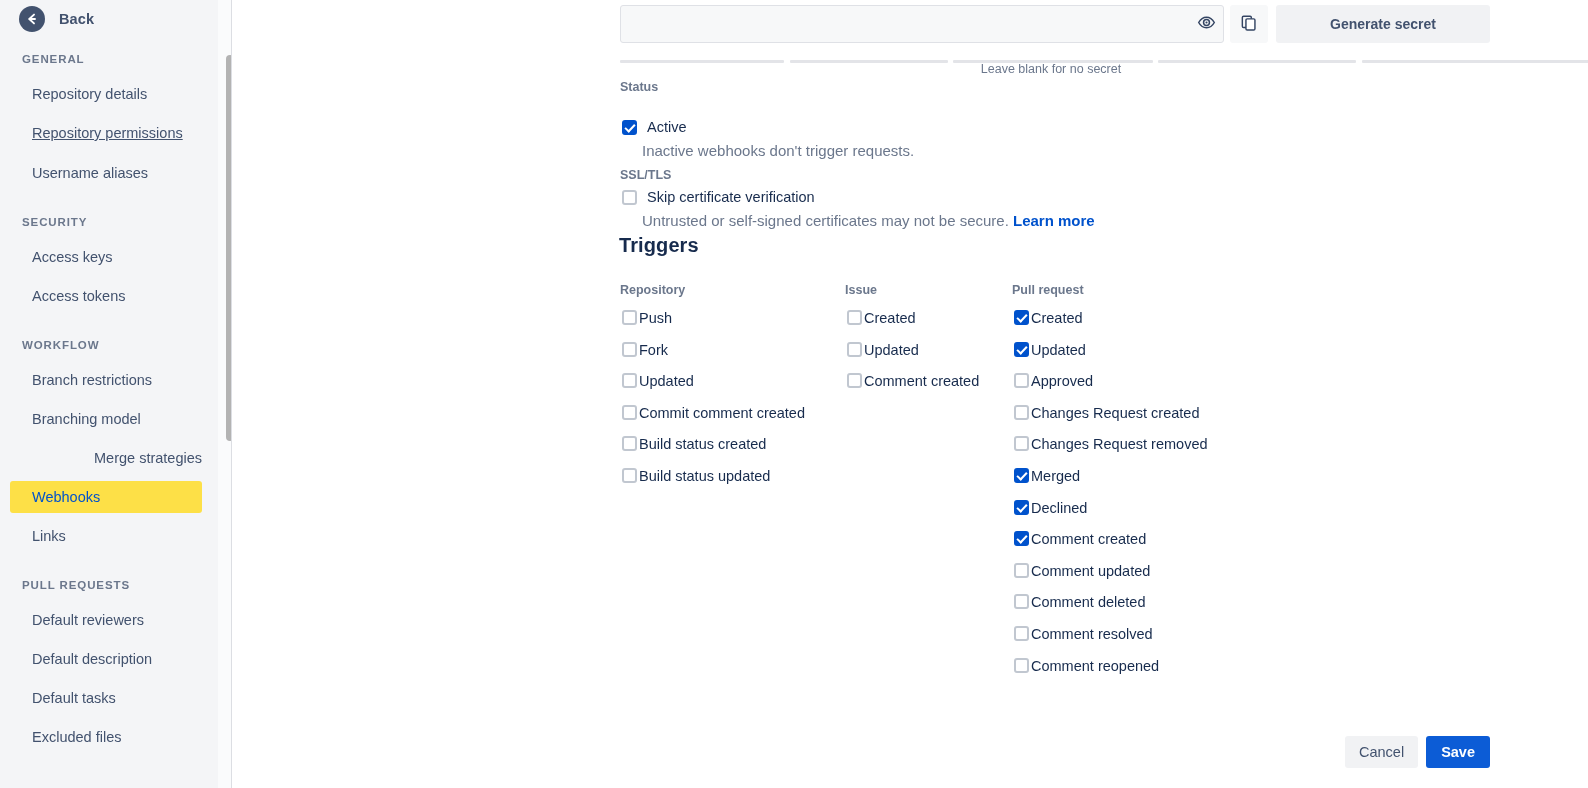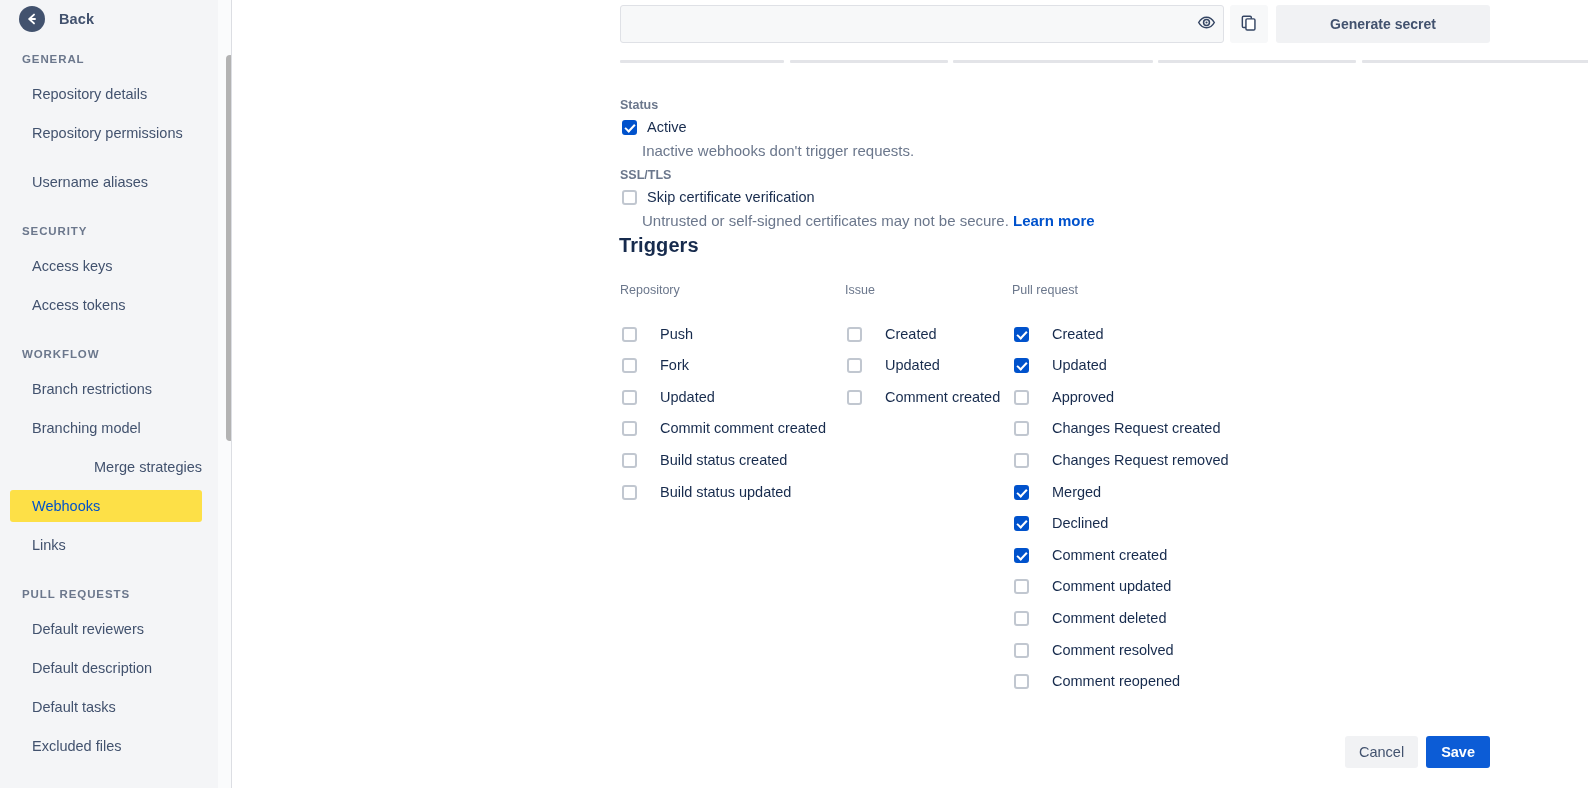--- a/index.html
+++ b/index.html
@@ -228,21 +228,21 @@
   .help-text {
     font-size: 15px;
     color: #6b778c;
   }
   .help-text a {
     color: #0052cc;
     text-decoration: none;
     font-weight: 600;
   }
 
-  #status-label  { position: absolute; left: 388px; top: 98px; }
+  #status-label  { position: absolute; left: 388px; top: 80px; }
   #status-active { position: absolute; left: 390px; top: 119px; }
   #status-help   { position: absolute; left: 410px; top: 142px; }
   #ssl-label     { position: absolute; left: 388px; top: 168px; }
   #ssl-skip      { position: absolute; left: 390px; top: 189px; }
   #ssl-help      { position: absolute; left: 410px; top: 212px; }
 
   #triggers-heading {
     position: absolute;
     left: 387px; top: 234px;
     font-size: 20px;
@@ -251,29 +251,29 @@
     letter-spacing: 0.1px;
   }
 
   .trigger-col { position: absolute; top: 283px; }
   #col-repository  { left: 388px; }
   #col-issue       { left: 613px; }
   #col-pullrequest { left: 780px; }
 
   .col-head {
     font-size: 12.5px;
-    font-weight: 400;
+    font-weight: 700;
     color: #6b778c;
     margin-bottom: 12px;
     height: 15px;
   }
   .trigger-item {
     display: flex;
-    align-items: flex-end;
-    gap: 23px;
+    align-items: flex-start;
+    gap: 2px;
     height: 31.6px;
   }
   .trigger-item .cbox { margin-left: 2px; }
 
   .footer-actions {
     position: absolute;
     right: 98px;
     top: 736px;
     display: flex;
     align-items: center;
@@ -315,21 +315,21 @@
         <path d="M4.6 7 H10" stroke="#ffffff" stroke-width="1.9" stroke-linecap="round"></path>
       </svg>
     </span>
     <span class="back-label">Back</span>
   </div>
   <div id="nav-sections">
       <div style="margin-top: 17px;">
         <div class="nav-section-title">GENERAL</div>
         <div style="margin-top: 13px;">
           <div class="nav-item" style="margin-bottom: 7px;">Repository details</div>
-          <div class="nav-item" style="margin-bottom: 17px;">Repository permissions</div>
+          <div class="nav-item" style="margin-bottom: 8px; text-decoration: underline;">Repository permissions</div>
           <div class="nav-item" style="margin-bottom: 7px;">Username aliases</div>
         </div>
       </div>
       <div style="margin-top: 27px;">
         <div class="nav-section-title">SECURITY</div>
         <div style="margin-top: 13px;">
           <div class="nav-item" style="margin-bottom: 7px;">Access keys</div>
           <div class="nav-item" style="margin-bottom: 7px;">Access tokens</div>
         </div>
       </div>
@@ -383,20 +383,21 @@
   </div>
 
   <div class="divider-strip" id="divider-strip">
       <div class="divider-seg" style="left: 0px; width: 164px;"></div>
       <div class="divider-seg" style="left: 170px; width: 158px;"></div>
       <div class="divider-seg" style="left: 333px; width: 200px;"></div>
       <div class="divider-seg" style="left: 538px; width: 198px;"></div>
       <div class="divider-seg" style="left: 742px; width: 228px;"></div>
     </div>
 
+  <div class="secret-help">Leave blank for no secret</div>
 
   <div id="status-label" class="field-label">Status</div>
   <div id="status-active" class="cb-row">
     <span class="cbox checked"></span>
     <span class="cb-label">Active</span>
   </div>
   <div id="status-help" class="help-text">Inactive webhooks don't trigger requests.</div>
 
   <div id="ssl-label" class="field-label">SSL/TLS</div>
   <div id="ssl-skip" class="cb-row">

